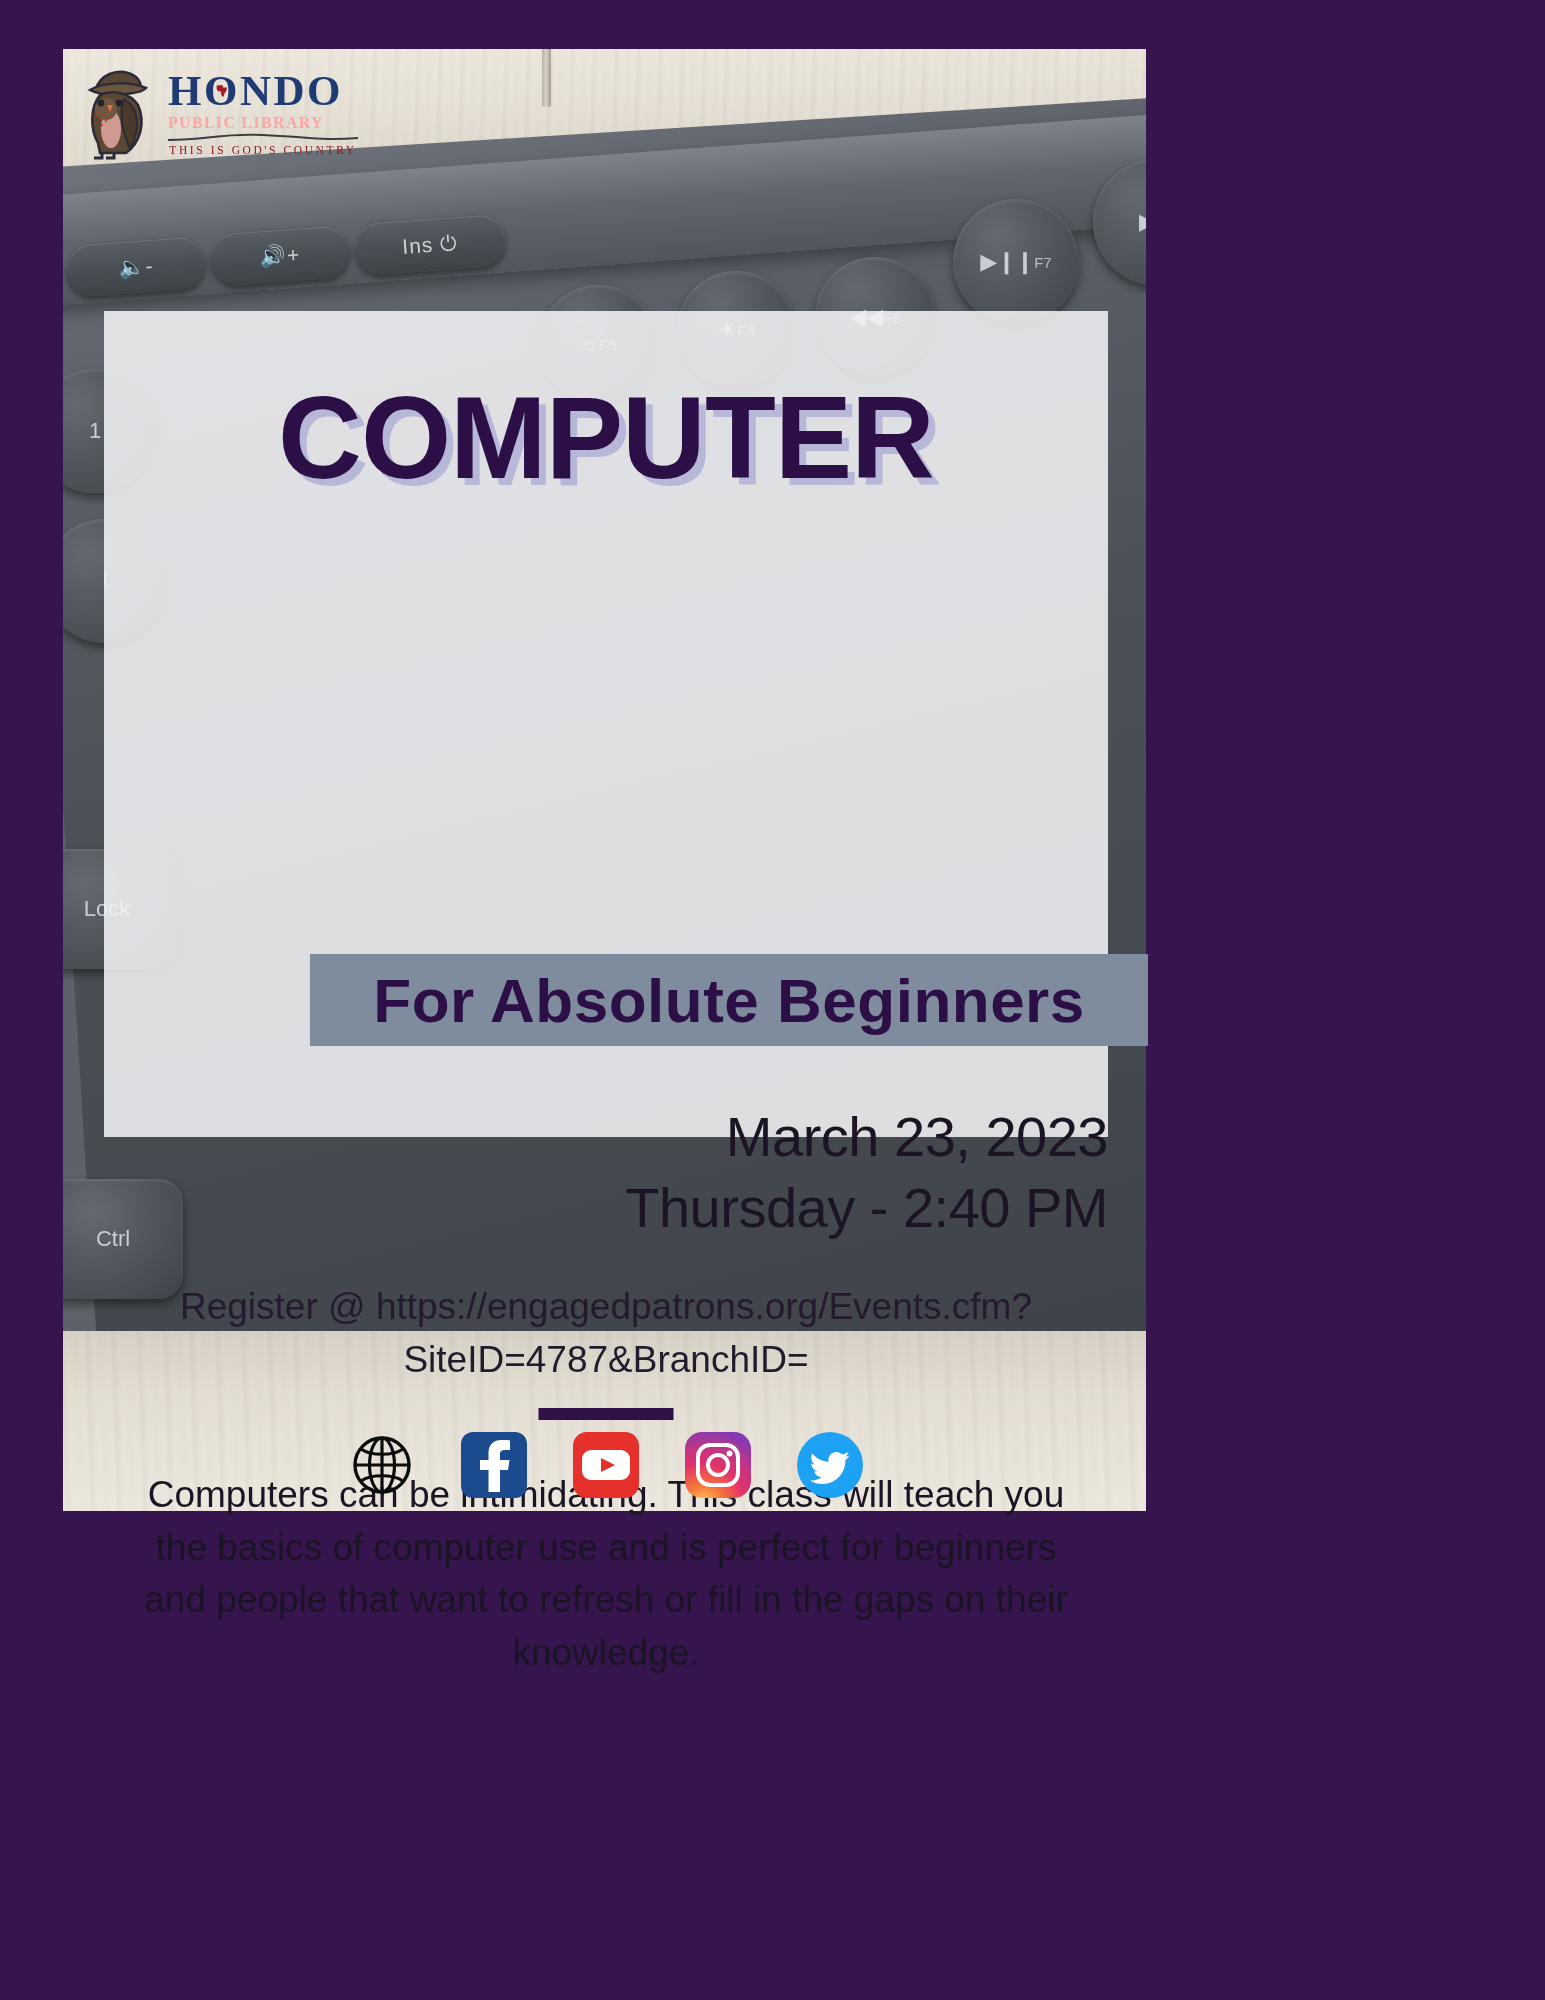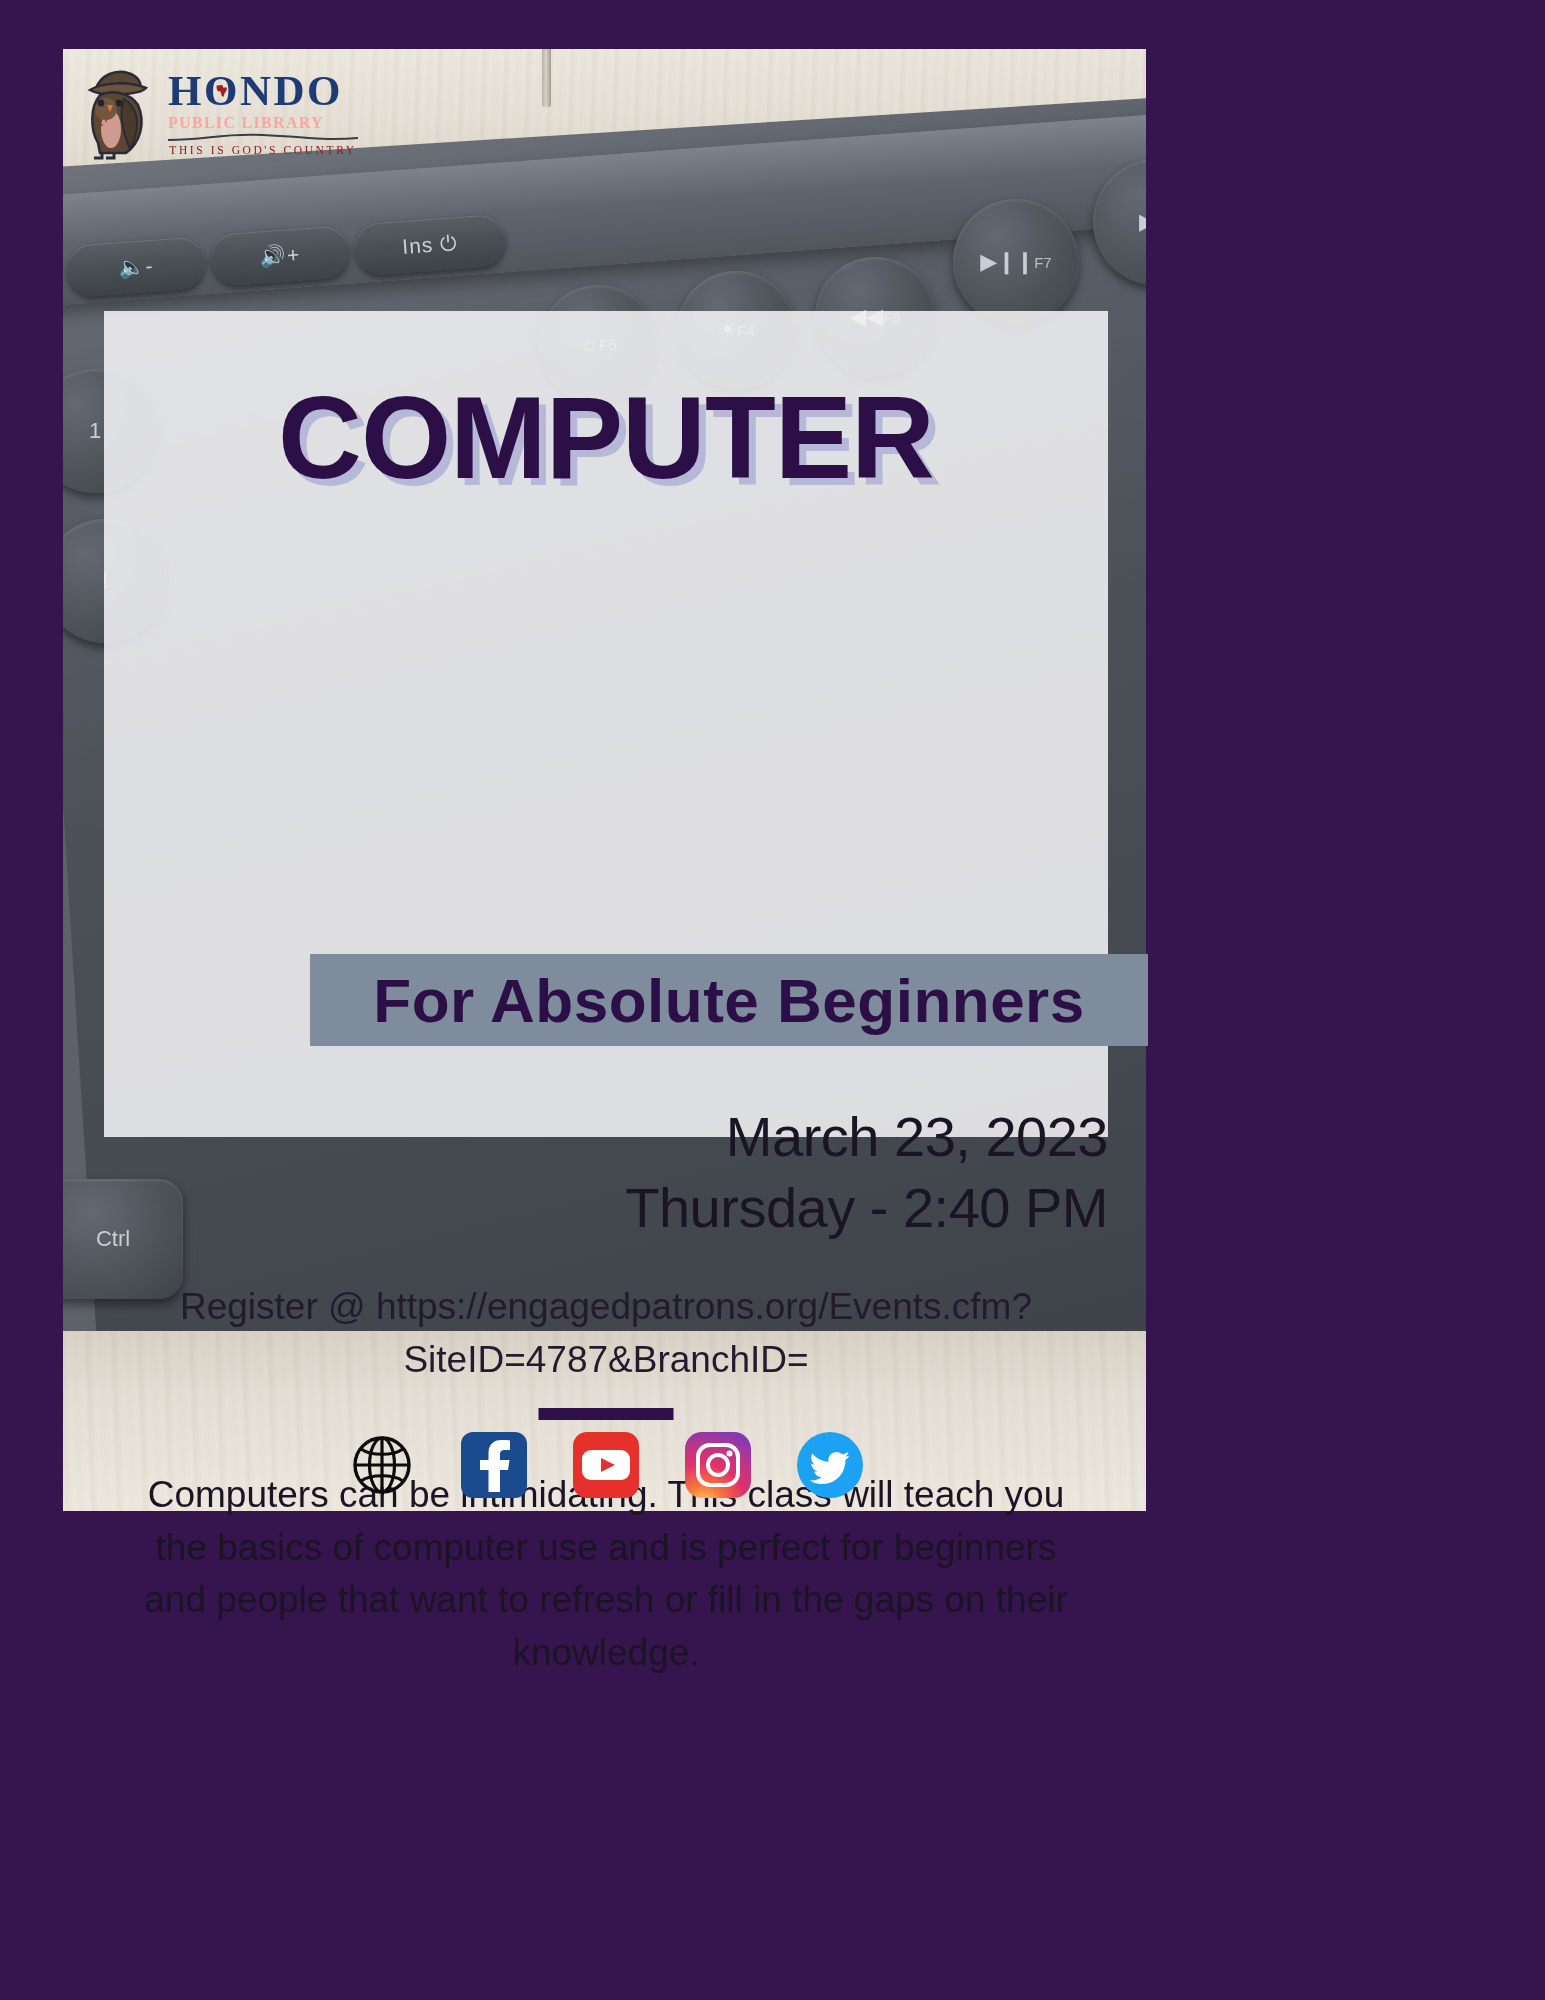--- a/index.html
+++ b/index.html
@@ -223,20 +223,21 @@
     <div class="wkey" style="left:292px;top:170px;width:150px;">Ins&nbsp;⏻</div>
 
     <div class="rkey" style="left:476px;top:236px;width:118px;height:118px;">☼<small>F5</small></div>
     <div class="rkey" style="left:614px;top:222px;width:118px;height:118px;">☀<small>F4</small></div>
     <div class="rkey" style="left:752px;top:208px;width:120px;height:120px;">◀◀<small>F6</small></div>
     <div class="rkey" style="left:890px;top:150px;width:126px;height:126px;">▶❙❙<small>F7</small></div>
     <div class="rkey" style="left:1030px;top:110px;width:126px;height:126px;">▶▶</div>
 
     <div class="rkey" style="left:-30px;top:320px;width:124px;height:124px;">1</div>
     <div class="rkey" style="left:-20px;top:470px;width:124px;height:124px;">!</div>
+    <div class="rkey" style="left:-26px;top:800px;width:140px;height:120px;border-radius:24px;">Lock</div>
     <div class="rkey" style="left:-20px;top:1130px;width:140px;height:120px;border-radius:24px;">Ctrl</div>
 
     <div class="desk-bottom"></div>
     <div class="desk-bottom-grain"></div>
   </div>
 
   <div class="logo">
     <svg class="owl" viewBox="0 0 80 96">
 
       <path d="M16 24 C20 10 36 4 48 8 C58 11 62 18 60 24 Z" fill="#5a4635" stroke="#2b2b38" stroke-width="2.5"></path>

